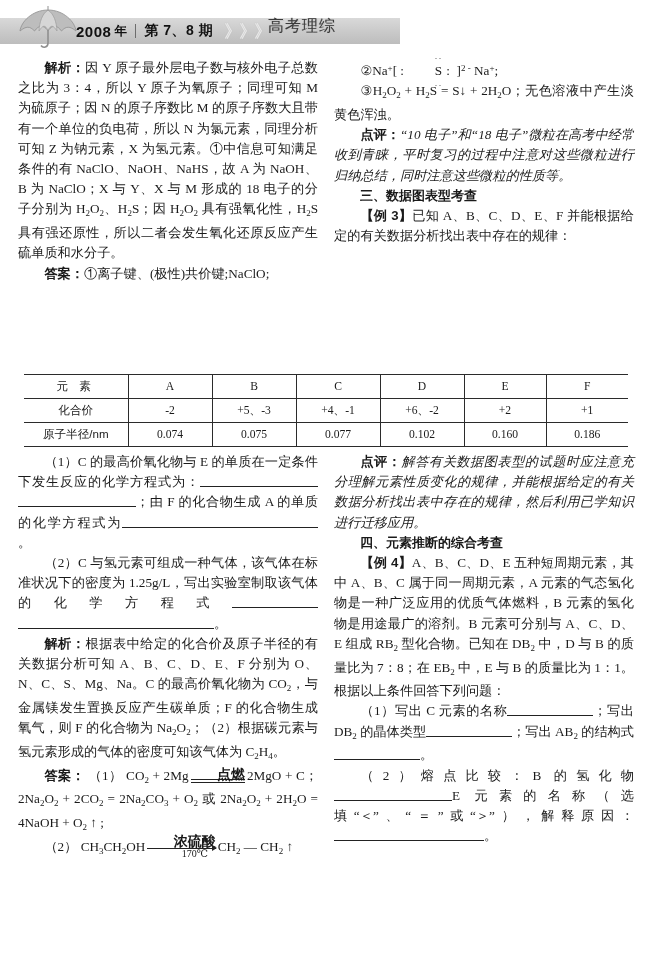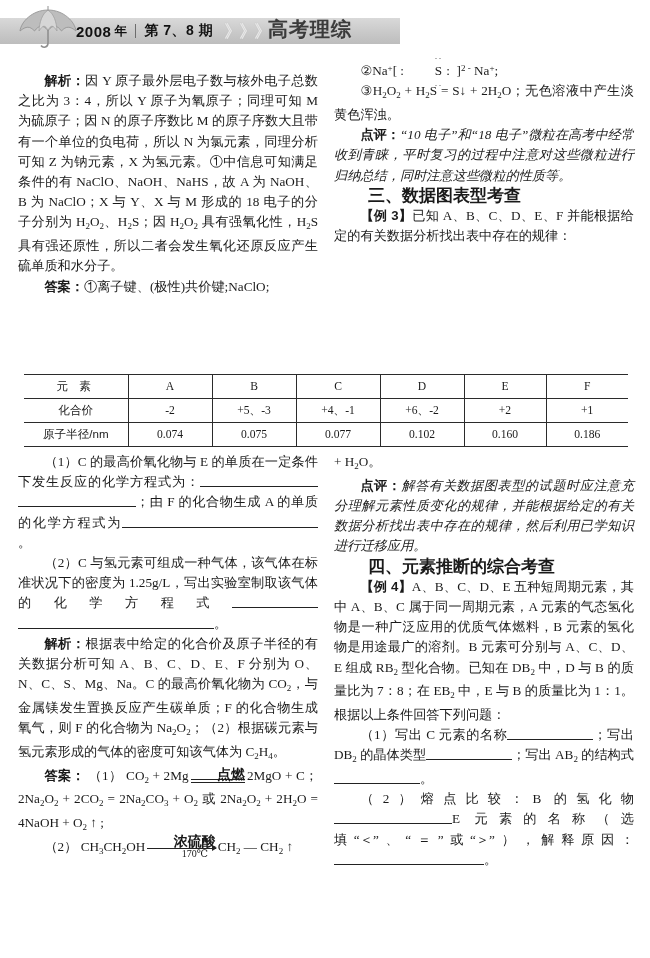--- a/index.html
+++ b/index.html
@@ -70,56 +70,56 @@
     font-size: 17px;
     font-weight: bold;
     letter-spacing: -2px;
     text-shadow: 0 0 1px #b4b4b4;
   }
   .brand {
     position: absolute;
     left: 268px;
     top: 16px;
     font-family: "Liberation Sans", "DejaVu Sans", sans-serif;
-    font-weight: bold;
-    font-size: 20px;
+    font-weight: normal;
+    font-size: 16px;
     letter-spacing: 1px;
     color: #3b3b3b;
     text-shadow: 1px 1px 0 #c9c9c9, -0.5px -0.5px 0 #9a9a9a;
   }
 
   
   .col {
     position: absolute;
     width: 300px;
     font-size: 13.2px;
     line-height: 20.2px;
     text-align: justify;
     text-justify: inter-ideograph;
   }
   .col-left  { left: 18px; }
   .col-right { left: 334px; }
 
-  .col-a-left  { top: 71px;  height: 300px; }
+  .col-a-left  { top: 58px;  height: 300px; }
   .col-a-right { top: 58px;  height: 300px; }
   .col-b-left  { top: 452px; height: 500px; }
   .col-b-right { top: 452px; height: 500px; }
 
   p {
     margin: 0;
     text-indent: 2em;
   }
   p.noindent { text-indent: 0; }
 
   .lead { font-weight: bold; font-family: "Liberation Sans","DejaVu Sans",sans-serif; }
   .heading {
     font-weight: bold;
     font-family: "Liberation Sans","DejaVu Sans",sans-serif;
     text-indent: 2em;
-    font-size: 17px;
+    font-size: 13px;
   }
   .kai { font-style: italic; }
   sub { font-size: 0.68em; vertical-align: -0.28em; }
   sup { font-size: 0.68em; vertical-align: 0.45em; }
   .blank {
     display: inline-block;
     border-bottom: 1px solid #222;
     height: 0.92em;
     vertical-align: -1px;
   }
@@ -338,21 +338,20 @@
     <span>（1）</span>
     <span>CO<sub>2</sub> + 2Mg<span class="rxn"><span class="over">点燃</span><span class="bar"></span></span>2MgO + C；2Na<sub>2</sub>O<sub>2</sub> + 2CO<sub>2</sub> = 2Na<sub>2</sub>CO<sub>3</sub> + O<sub>2</sub> 或 2Na<sub>2</sub>O<sub>2</sub> + 2H<sub>2</sub>O = 4NaOH + O<sub>2</sub> ↑ ;</span>
   </p>
   <p>
     <span>（2）</span>
     <span>CH<sub>3</sub>CH<sub>2</sub>OH<span class="rxn" style="min-width:56px"><span class="over">浓硫酸</span><span class="bar1"></span><span class="under">170℃</span></span>CH<sub>2</sub> — CH<sub>2</sub> ↑</span>
   </p>
 </div>
 
 <div class="col col-right col-b-right">
-  <p class="noindent">+ H<sub>2</sub>O。</p>
   <p>
     <span class="lead">点评：</span><span class="kai">解答有关数据图表型的试题时应注意充分理解元素性质变化的规律，并能根据给定的有关数据分析找出表中存在的规律，然后利用已学知识进行迁移应用。</span>
   </p>
   <p class="heading">四、元素推断的综合考查</p>
   <p>
     <span class="lead">【例 4】</span><span>A、B、C、D、E 五种短周期元素，其中 A、B、C 属于同一周期元素，A 元素的气态氢化物是一种广泛应用的优质气体燃料，B 元素的氢化物是用途最广的溶剂。B 元素可分别与 A、C、D、E 组成 RB<sub>2</sub> 型化合物。已知在 DB<sub>2</sub> 中，D 与 B 的质量比为 7：8；在 EB<sub>2</sub> 中，E 与 B 的质量比为 1：1。根据以上条件回答下列问题：</span>
   </p>
   <p>
     <span>（1）</span><span>写出 C 元素的名称</span><span class="blank b-md"></span><span>；写出 DB<sub>2</sub> 的晶体类型</span><span class="blank b-md"></span><span>；写出 AB<sub>2</sub> 的结构式</span><span class="blank b-md"></span><span>。</span>
   </p>

